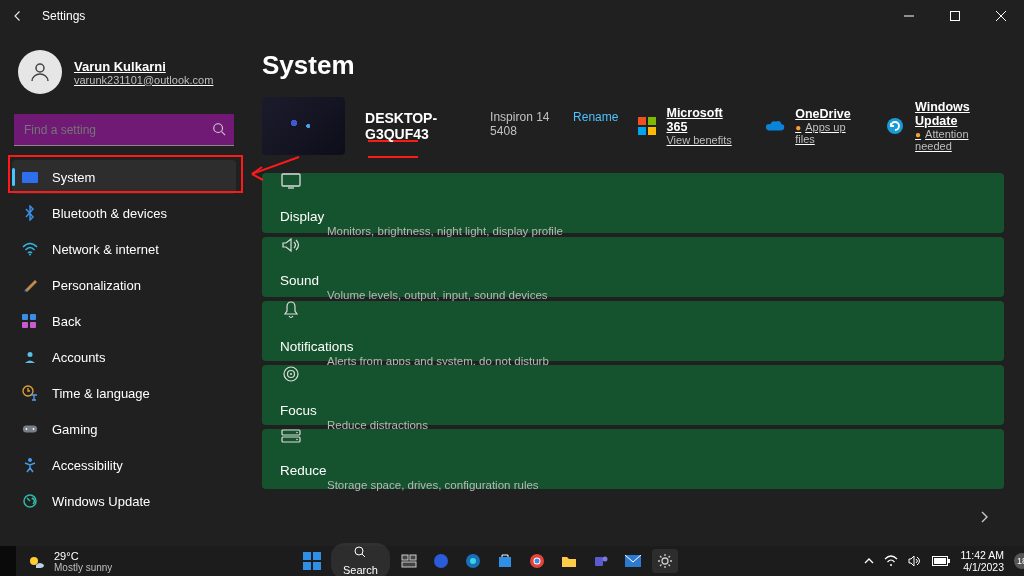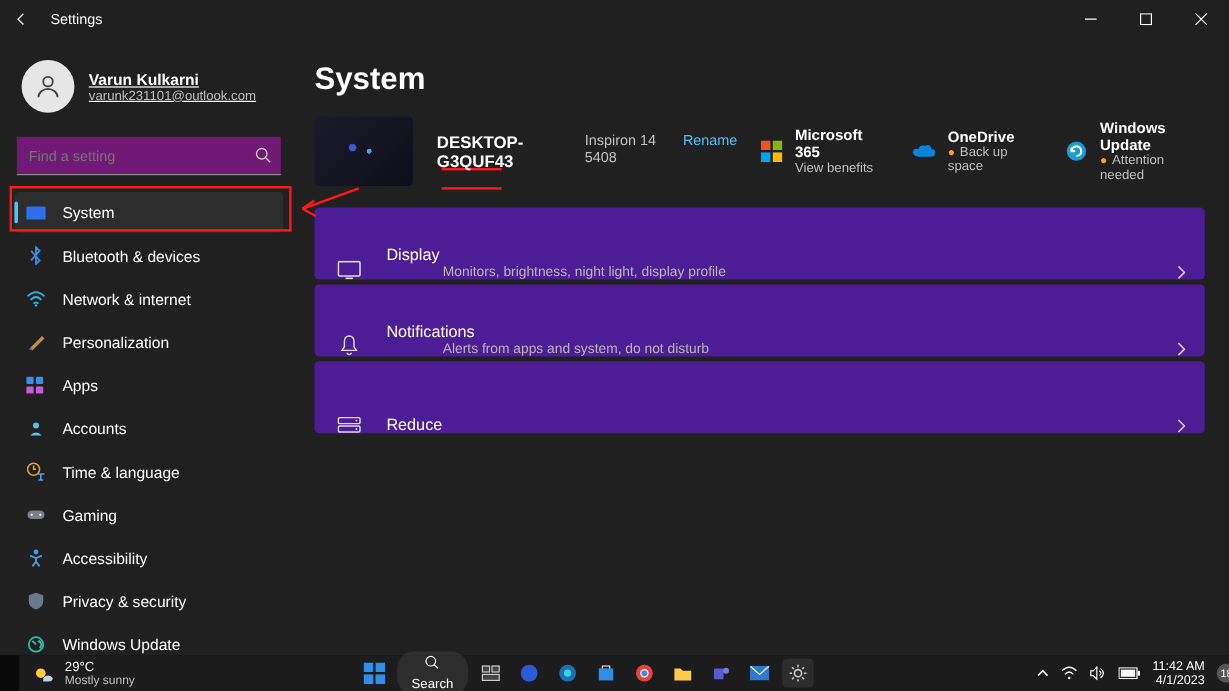--- a/index.html
+++ b/index.html
@@ -35,29 +35,29 @@
   
   .main { flex:1; padding:18px 20px 0 18px; overflow:auto; position:relative; }
   .page-title { font-size:26px; font-weight:600; margin-bottom:16px; }
   .info-row { display:flex; align-items:center; gap:20px; margin-bottom:18px; }
   .device-thumb { width:90px; height:58px; border-radius:4px; background:linear-gradient(135deg,#1b1b2c,#0e0e1a); position:relative; overflow:hidden; }
   .device-thumb::after{content:"";position:absolute;inset:14px 18px;background:radial-gradient(circle at 30% 40%, #3a5bd3 0 8%, transparent 9%), radial-gradient(circle at 60% 50%, #4aa0e0 0 6%, transparent 7%);}
   .device-col { display:flex; gap:2px; }
   .device-name { font-size:14px; font-weight:600; }
   .device-model { font-size:12px; color:#c2c2c2; }
   .rename-link { font-size:12px; color:#4cc2ff; }
-  .info-right { margin-left:auto; display:flex; gap:26px; align-items:center; }
+  .info-right { margin-left:auto; display:flex; gap:26px; align-items:center;text-decoration:underline; }
   .info-chip { display:flex; align-items:center; gap:10px; }
   .chip-ico { width:20px; height:20px; display:flex; align-items:center; justify-content:center; }
   .chip-title { font-size:12.5px; font-weight:600; }
   .chip-sub { font-size:11px; color:#bfbfbf; }
   .dot-orange { color:#ff9d2e; font-size:10px; margin-right:4px;}
   
   .cards { display:flex; flex-direction:column; gap:4px; }
-  .card { height:60px; background:#4c1d95; border-radius:4px; display:flex; align-items:flex-end; padding:0 16px 0 18px; gap:20px; }
+  .card { height:60px; background:#14532d; border-radius:4px; display:flex; align-items:flex-start; padding:0 16px 0 18px; gap:20px;flex-direction:column; }
   .card-ico { width:22px; color:#dcdcdc; display:flex; align-items:center; justify-content:center; }
   .card-txt { display:flex; flex-direction:column; gap:1px; }
   .card-title { font-size:13.5px; }
   .card-sub { font-size:11.5px; color:#b8b8b8;margin-left:47px; }
   .chev { margin-left:auto; color:#c8c8c8; }
   
   .anno-box { position:absolute; left:8px; top:155px; width:235px; height:38px; border:2px solid #ff1a1a; pointer-events:none; z-index:50;}
   .anno-arrow { position:absolute; left:244px; top:152px; z-index:50; pointer-events:none;}
   .red-under { position:absolute; height:2px; background:#ff1a1a; }
   
@@ -167,21 +167,21 @@
         </div>
         <div class="nav-item">
           <span class="nav-ico">
               <span class="ic-dots">
                 <i style="background:#3a8ee6"></i>
                 <i style="background:#3a8ee6"></i>
                 <i style="background:#c95ad1"></i>
                 <i style="background:#c95ad1"></i>
               </span>
             </span>
-          <span>Apps</span>
+          <span>Back</span>
         </div>
         <div class="nav-item">
           <span class="nav-ico">
               <svg class="ic-person" viewBox="0 0 14 14">
                 <circle cx="7" cy="4.5" r="2.5" fill="#5ac1e6"></circle>
                 <path d="M2 13 Q7 8 12 13 Z" fill="#5ac1e6"></path>
               </svg>
             </span>
           <span>Accounts</span>
         </div>
@@ -206,28 +206,20 @@
           <span>Gaming</span>
         </div>
         <div class="nav-item">
           <span class="nav-ico">
               <svg width="16" height="16" viewBox="0 0 16 16">
                 <circle cx="8" cy="3" r="2" fill="#4a9be6"></circle>
                 <path d="M3 6 L8 8 L13 6 M8 8 V11 M8 11 L5 15 M8 11 L11 15" stroke="#4a9be6" stroke-width="1.5" fill="none"></path>
               </svg>
             </span>
           <span>Accessibility</span>
-        </div>
-        <div class="nav-item">
-          <span class="nav-ico">
-              <svg width="14" height="16" viewBox="0 0 14 16">
-                <path d="M7 1 L13 3 V8 Q13 13 7 15 Q1 13 1 8 V3 Z" fill="#6a7a8a"></path>
-              </svg>
-            </span>
-          <span>Privacy &amp; security</span>
         </div>
         <div class="nav-item">
           <span class="nav-ico">
               <svg width="16" height="16" viewBox="0 0 16 16">
                 <circle cx="8" cy="8" r="6" fill="none" stroke="#2fb8a6" stroke-width="1.5"></circle>
                 <path d="M5 5 L8 8 M11 5 A4 4 0 0 1 11 11" stroke="#2fb8a6" stroke-width="1.5" fill="none"></path>
                 <path d="M11 4 L12 7 L9 6 Z" fill="#2fb8a6"></path>
               </svg>
             </span>
           <span>Windows Update</span>
@@ -261,21 +253,21 @@
             </div>
           </div>
           <div class="info-chip">
             <span class="chip-ico">
                 <svg width="22" height="14" viewBox="0 0 22 14">
                   <path d="M6 12 Q1 12 1 8 Q1 4 6 5 Q7 1 12 2 Q17 0 18 5 Q22 5 21 9 Q21 12 17 12 Z" fill="#0a84d8"></path>
                 </svg>
               </span>
             <div>
               <div class="chip-title">OneDrive</div>
-              <div class="chip-sub"><span class="dot-orange">●</span><span>Back up space</span></div>
+              <div class="chip-sub"><span class="dot-orange">●</span><span>Apps up files</span></div>
             </div>
           </div>
           <div class="info-chip">
             <span class="chip-ico">
                 <svg width="20" height="20" viewBox="0 0 20 20">
                   <circle cx="10" cy="10" r="8" fill="#1a9bd8"></circle>
                   <path d="M6 10 A4 4 0 1 1 10 14" stroke="#fff" stroke-width="1.8" fill="none"></path>
                   <path d="M6 7 L6 10 L9 10" stroke="#fff" stroke-width="1.8" fill="none"></path>
                 </svg>
               </span>
@@ -300,46 +292,82 @@
               <div class="card-sub">Monitors, brightness, night light, display profile</div>
             </div>
           <span class="chev">
               <svg width="8" height="12" viewBox="0 0 8 12">
                 <path d="M2 1 L7 6 L2 11" stroke="currentColor" fill="none" stroke-width="1.4"></path>
               </svg>
             </span>
         </div>
         <div class="card">
           <span class="card-ico">
+              <svg width="20" height="16" viewBox="0 0 20 16">
+                <path d="M2 6 H5 L10 2 V14 L5 10 H2 Z" stroke="currentColor" fill="none" stroke-width="1.2"></path>
+                <path d="M13 5 Q16 8 13 11 M15 3 Q20 8 15 13" stroke="currentColor" fill="none" stroke-width="1.2"></path>
+              </svg>
+            </span>
+          <div class="card-txt">
+              <div class="card-title">Sound</div>
+              <div class="card-sub">Volume levels, output, input, sound devices</div>
+            </div>
+          <span class="chev">
+              <svg width="8" height="12" viewBox="0 0 8 12">
+                <path d="M2 1 L7 6 L2 11" stroke="currentColor" fill="none" stroke-width="1.4"></path>
+              </svg>
+            </span>
+        </div>
+        <div class="card">
+          <span class="card-ico">
               <svg width="16" height="18" viewBox="0 0 16 18">
                 <path d="M8 1 Q12 1 12 6 V10 L14 13 H2 L4 10 V6 Q4 1 8 1 Z" stroke="currentColor" fill="none" stroke-width="1.2"></path>
                 <path d="M6 15 Q8 18 10 15" stroke="currentColor" fill="none" stroke-width="1.2"></path>
               </svg>
             </span>
           <div class="card-txt">
               <div class="card-title">Notifications</div>
               <div class="card-sub">Alerts from apps and system, do not disturb</div>
+            </div>
+          <span class="chev">
+              <svg width="8" height="12" viewBox="0 0 8 12">
+                <path d="M2 1 L7 6 L2 11" stroke="currentColor" fill="none" stroke-width="1.4"></path>
+              </svg>
+            </span>
+        </div>
+        <div class="card">
+          <span class="card-ico">
+              <svg width="18" height="18" viewBox="0 0 18 18">
+                <circle cx="9" cy="9" r="7" stroke="currentColor" fill="none" stroke-width="1.2"></circle>
+                <circle cx="9" cy="9" r="3.5" stroke="currentColor" fill="none" stroke-width="1.2"></circle>
+                <circle cx="9" cy="9" r="1" fill="currentColor"></circle>
+              </svg>
+            </span>
+          <div class="card-txt">
+              <div class="card-title">Focus</div>
+              <div class="card-sub">Reduce distractions</div>
             </div>
           <span class="chev">
               <svg width="8" height="12" viewBox="0 0 8 12">
                 <path d="M2 1 L7 6 L2 11" stroke="currentColor" fill="none" stroke-width="1.4"></path>
               </svg>
             </span>
         </div>
         <div class="card">
           <span class="card-ico">
               <svg width="20" height="14" viewBox="0 0 20 14">
                 <rect x="1" y="1" width="18" height="5" rx="1" stroke="currentColor" fill="none" stroke-width="1.2"></rect>
                 <rect x="1" y="8" width="18" height="5" rx="1" stroke="currentColor" fill="none" stroke-width="1.2"></rect>
                 <circle cx="16" cy="3.5" r="0.8" fill="currentColor"></circle>
                 <circle cx="16" cy="10.5" r="0.8" fill="currentColor"></circle>
               </svg>
             </span>
           <div class="card-txt">
               <div class="card-title">Reduce</div>
+              <div class="card-sub">Storage space, drives, configuration rules</div>
             </div>
           <span class="chev">
               <svg width="8" height="12" viewBox="0 0 8 12">
                 <path d="M2 1 L7 6 L2 11" stroke="currentColor" fill="none" stroke-width="1.4"></path>
               </svg>
             </span>
         </div>
       </div>
     </div>
   </div>

